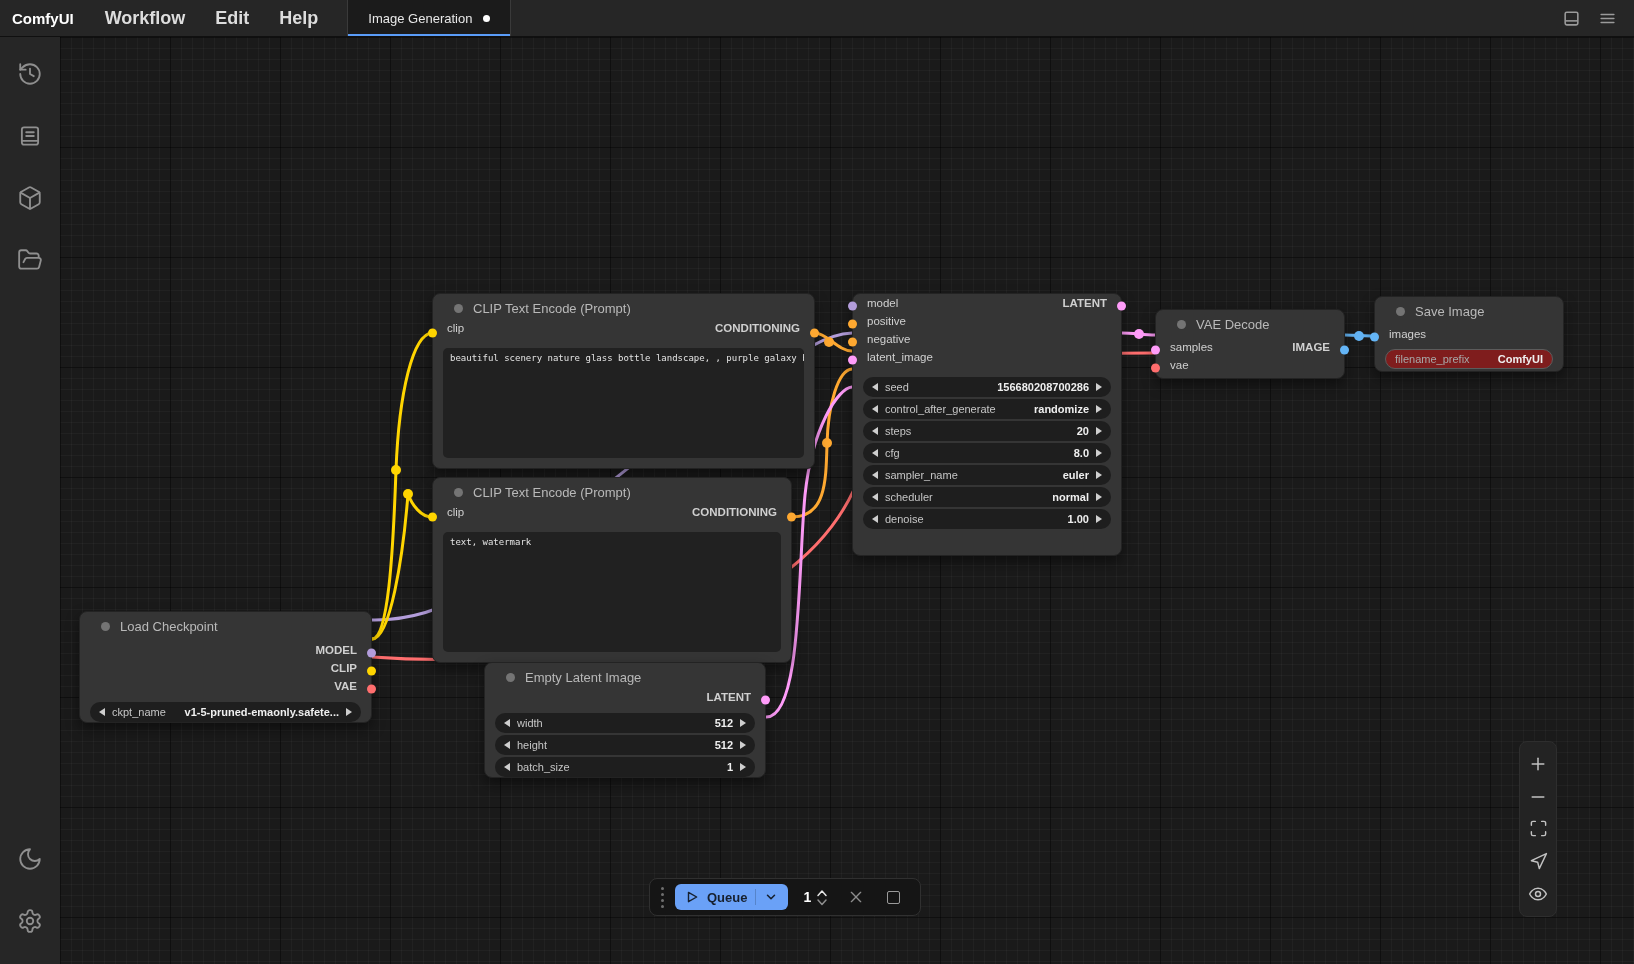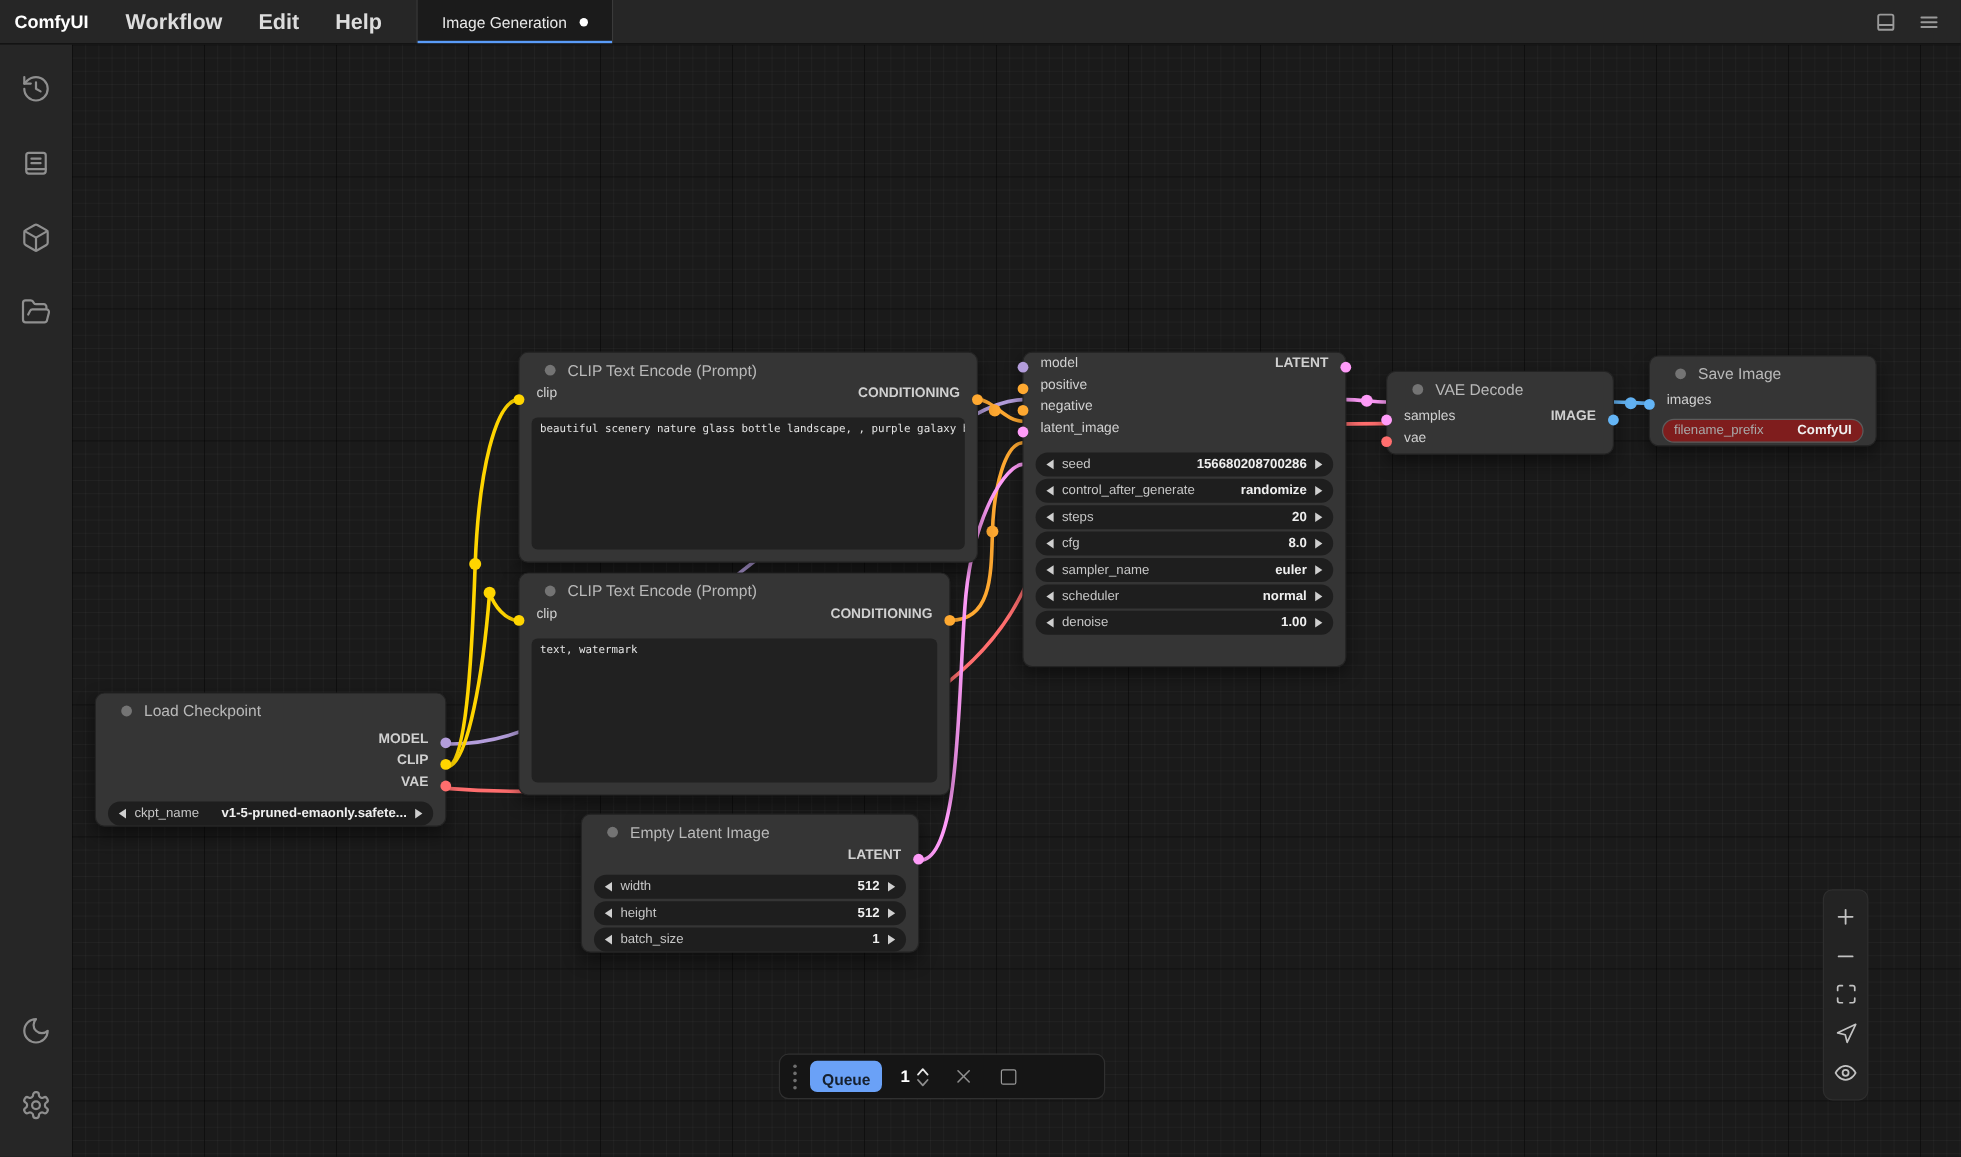--- a/index.html
+++ b/index.html
@@ -165,21 +165,21 @@
   <path d="M1122 333 C 1133 333, 1144 335, 1155 335" stroke="#FF9CF9"></path>
   <path d="M1345 335 C 1356 335, 1364 336, 1374 336" stroke="#64B5F6"></path>
   <circle cx="396" cy="470" r="5" fill="#FFD500"></circle>
   <circle cx="408" cy="494" r="5" fill="#FFD500"></circle>
   <circle cx="829" cy="342" r="5" fill="#FFA931"></circle>
   <circle cx="827" cy="443" r="5" fill="#FFA931"></circle>
   <circle cx="1139" cy="334" r="5" fill="#FF9CF9"></circle>
   <circle cx="1359" cy="336" r="5" fill="#64B5F6"></circle>
 </svg>
 
-<div class="node" style="left:79px; top:577px; width:293px; height:112px;">
+<div class="node" style="left:79px; top:611px; width:293px; height:112px;">
   <div class="node-header">
     <span class="collapse-dot"></span>
     <span>Load Checkpoint</span>
   </div>
   <div style="height:4px"></div>
   <div class="slot-row">
     <span class="out-label">MODEL</span>
     <i class="dot out" style="background-color: rgb(179, 157, 219);"></i>
   </div>
   <div class="slot-row">
@@ -219,21 +219,21 @@
   </div>
   <div class="slot-row" style="height:22px">
     <i class="dot in" style="background-color: rgb(255, 213, 0);"></i>
     <span class="in-label">clip</span>
     <span class="out-label">CONDITIONING</span>
     <i class="dot out" style="background-color: rgb(255, 169, 49);"></i>
   </div>
   <div class="prompt" style="height:120px">text, watermark</div>
 </div>
 
-<div class="node" style="left:484px; top:678px; width:282px; height:116px;">
+<div class="node" style="left:484px; top:662px; width:282px; height:116px;">
   <div class="node-header">
     <span class="collapse-dot"></span>
     <span>Empty Latent Image</span>
   </div>
   <div class="slot-row">
     <span class="out-label">LATENT</span>
     <i class="dot out" style="background-color: rgb(255, 156, 249);"></i>
   </div>
   <div class="widget" style="margin-top:4px">
     <i class="tri-l"></i>
@@ -354,21 +354,21 @@
   </div>
 </div>
 
 <div class="queue-panel">
   <div class="drag-handle">
       <i></i>
       <i></i>
       <i></i>
       <i></i>
     </div>
-  <div class="queue-btn" style="background-color: rgb(106, 161, 247); flex-direction: column;">
+  <div class="queue-btn" style="background-color: rgb(106, 161, 247);">
     <svg width="14" height="14" viewBox="0 0 24 24" fill="none" stroke="#16202e" stroke-width="2.4" stroke-linejoin="round">
         <polygon points="6 4 20 12 6 20 6 4"></polygon>
       </svg>
     <span>Queue</span>
     <span class="divider"></span>
     <svg width="14" height="14" viewBox="0 0 24 24" fill="none" stroke="#16202e" stroke-width="2.6" stroke-linecap="round" stroke-linejoin="round">
         <polyline points="6 9 12 15 18 9"></polyline>
       </svg>
   </div>
   <div class="batch">

